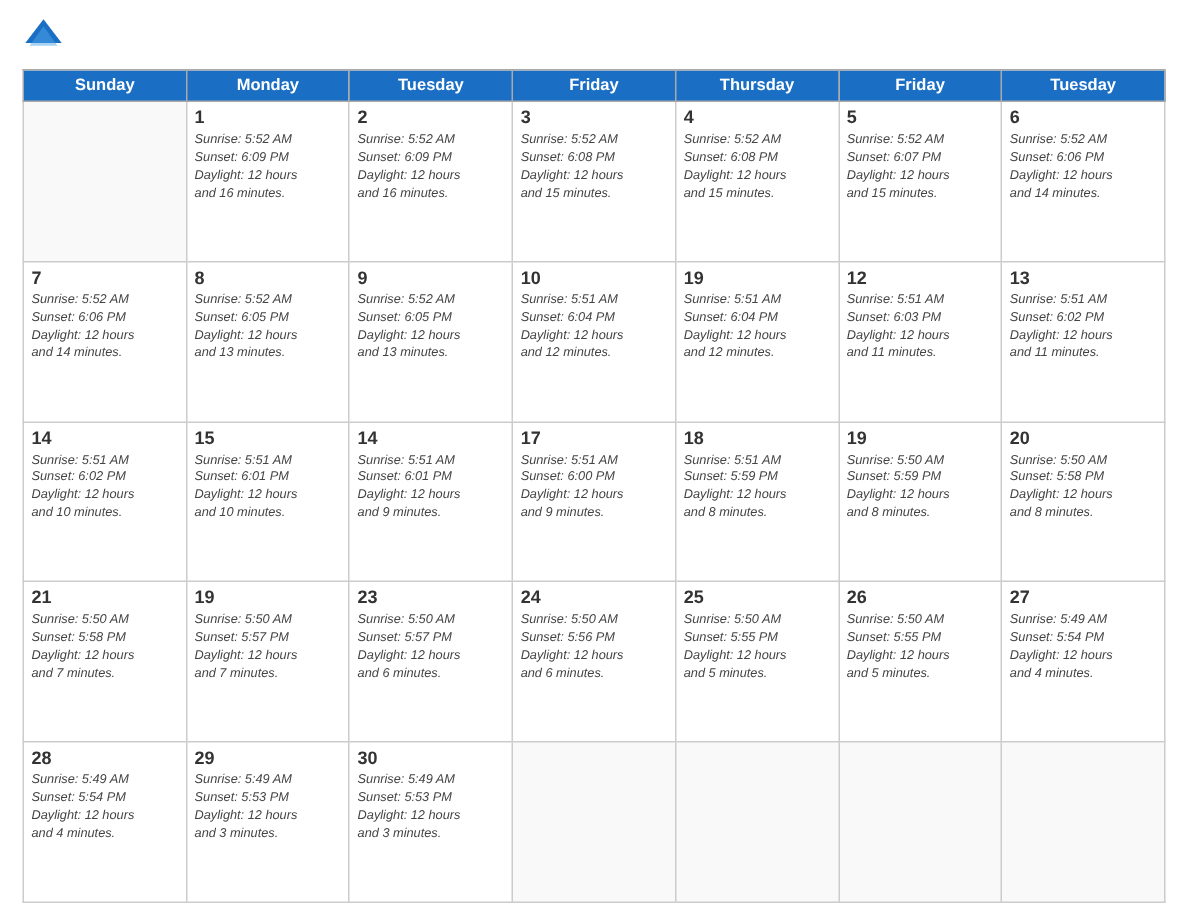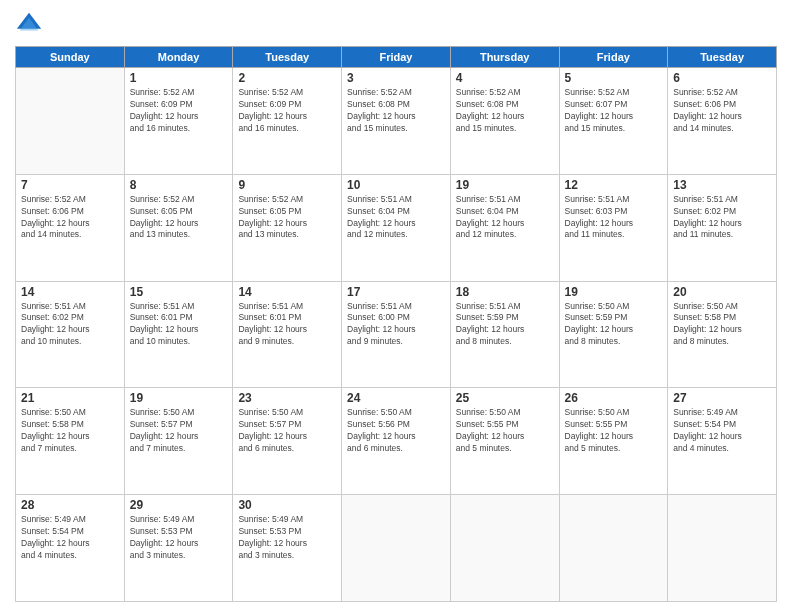--- a/index.html
+++ b/index.html
@@ -86,20 +86,21 @@
       font-size: 12px;
       font-weight: bold;
       color: #333;
       display: block;
       margin-bottom: 2px;
     }
     .day-info {
       font-size: 8.5px;
       color: #444;
       line-height: 1.4;
+      font-style: italic;
     }
     .empty-cell {
       background: #f9f9f9;
     }
   </style>
 </head>
 <body>
 
 <div class="page">
   <div class="header">

